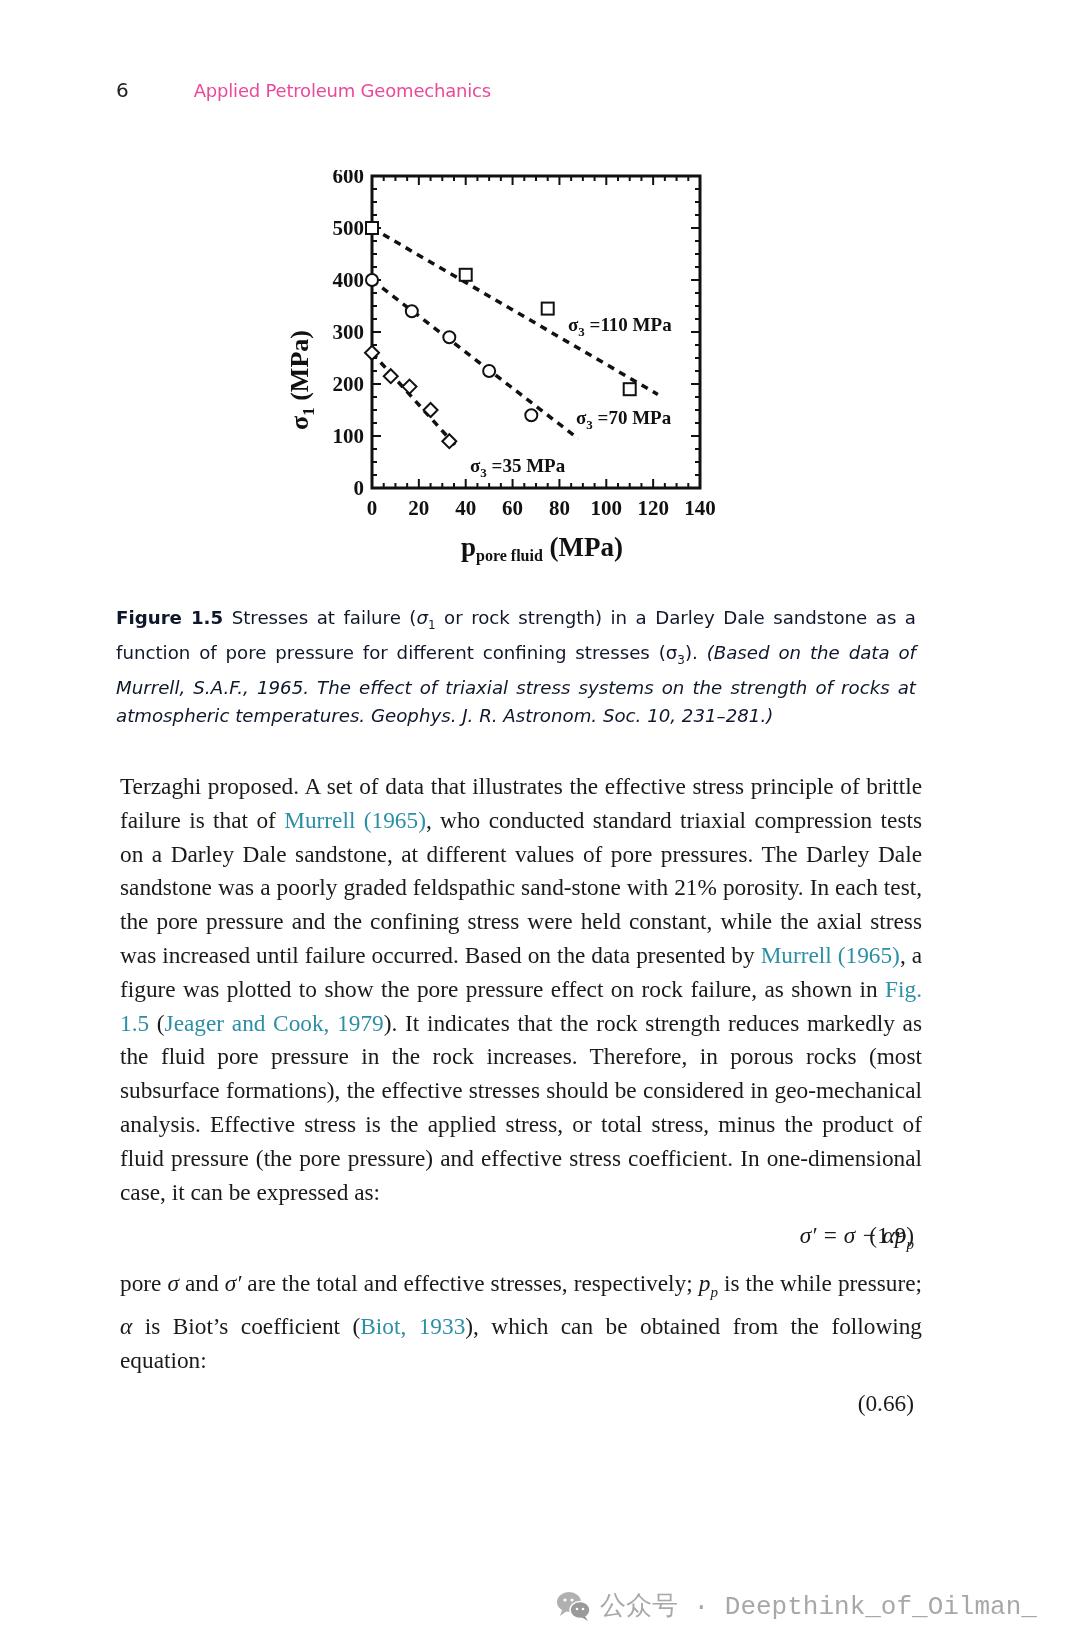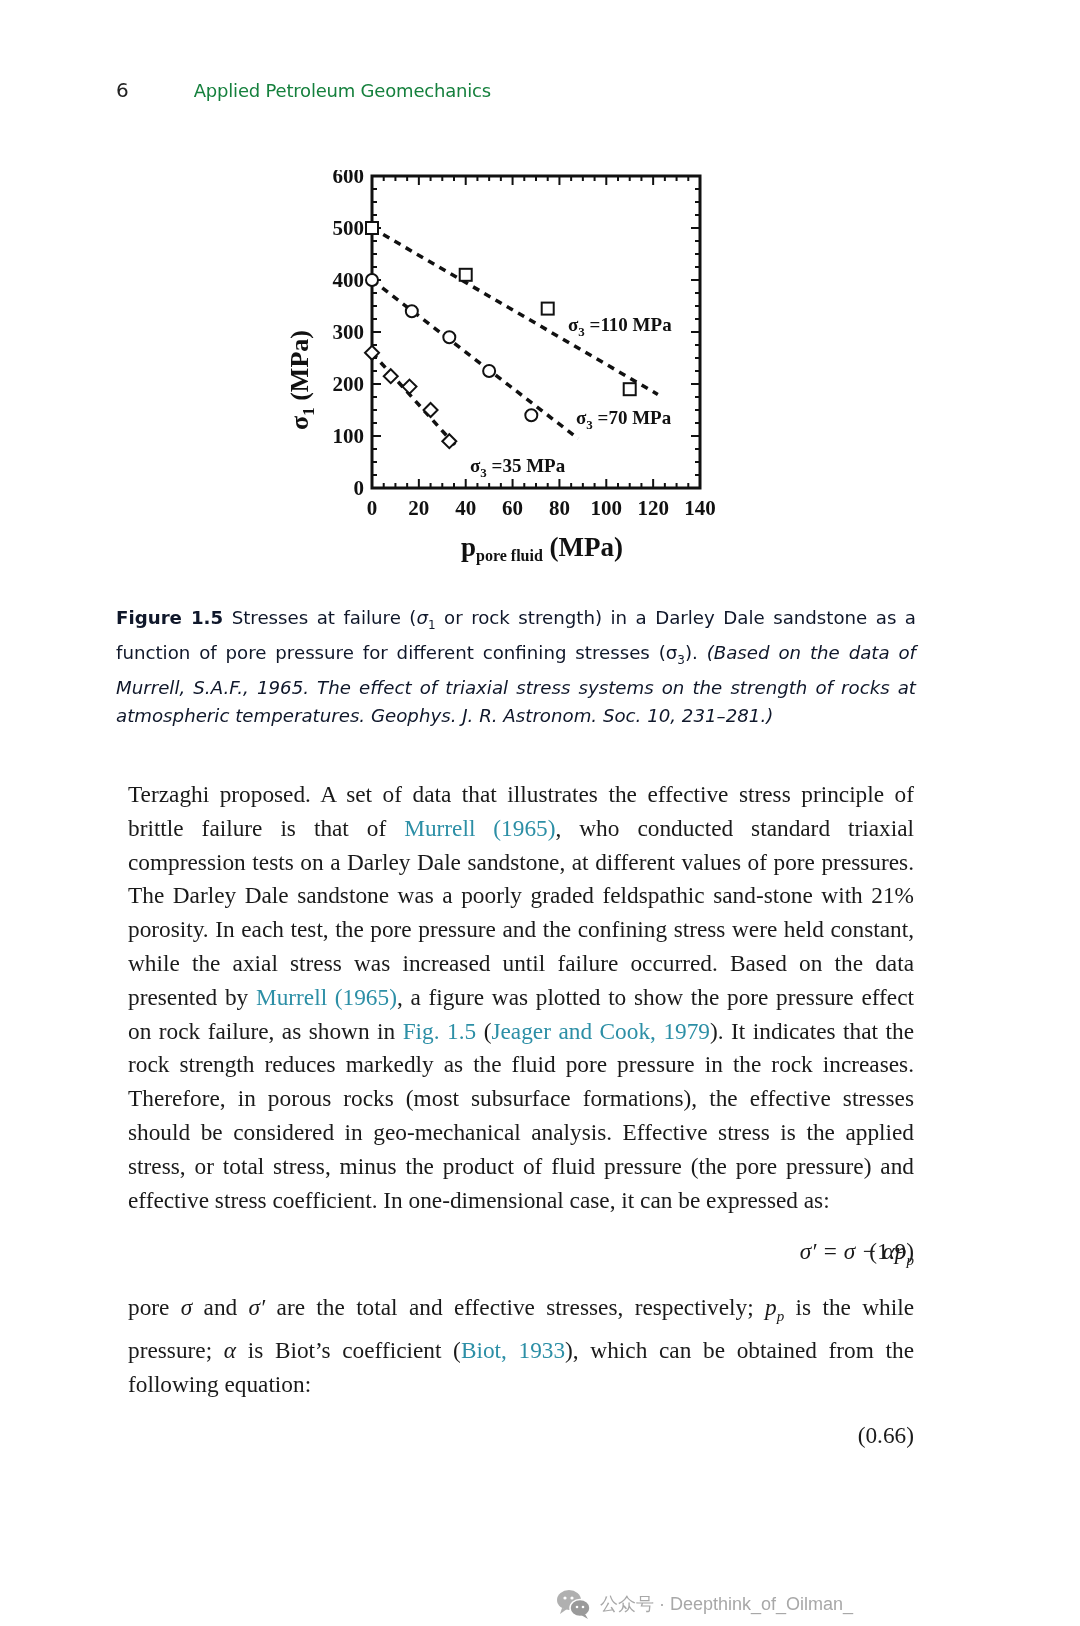--- a/index.html
+++ b/index.html
@@ -1,31 +1,31 @@
 <!DOCTYPE html>
 <html><head>
 <meta charset="utf-8">
 <style>
   html, body { margin:0; padding:0; background:#ffffff; }
   body { width:1080px; height:1626px; position:relative; overflow:hidden; color:#1a1a1a; }
   .running-head { position:absolute; top:78px; left:116px; font-family:"DejaVu Sans", sans-serif; font-size:18px; color:#333; }
   .running-head .pg { display:inline-block; width:72px; font-size:20px; color:#222; }
-  .running-head .title { color:#15803d; letter-spacing:-0.2px; }
+  .running-head .title { color:#ec4899; letter-spacing:-0.2px; }
   .chart-wrap { position:absolute; top:170px; left:280px; width:470px; height:430px; }
   .caption { position:absolute; top:604px; left:116px; width:800px; font-family:"DejaVu Sans", sans-serif; font-size:18.2px; line-height:27.5px; color:#0f172a; text-align:justify; }
   .caption b { font-weight:bold; }
   .caption i { font-style:italic; }
   .body-text { position:absolute; top:766px; left:116px; width:810px; font-family:"Liberation Serif", serif; font-size:23.3px; line-height:33.8px; color:#1a1a1a; }
-  .body-text p { margin:12px; text-align:justify; text-align-last:left; }
+  .body-text p { margin:4px; text-align:justify; text-align-last:left; }
   .link { color:#2c8fa6; }
   .eq { position:relative; height:50px; font-family:"Liberation Serif", serif; font-size:23.3px; }
   .eq .expr { position:absolute; left:0; right:12px; text-align:right; top:6px; font-style:italic; }
   .eq .num { position:absolute; right:12px; top:6px; font-style:normal; }
   .eq sub { font-size:15px; }
-  .watermark { position:absolute; top:1588px; left:556px; font-family:Liberation Sans, sans-serif; font-size:18px; color:#a8a8a8; display:flex; align-items:center; gap:8px; }
+  .watermark { position:absolute; top:1588px; left:556px; font-family:Liberation Mono, monospace; font-size:26px; color:#a8a8a8; display:flex; align-items:center; gap:8px; }
   .watermark svg { display:block; }
 </style>
 </head>
 <body>
 
 <div class="running-head">
   <span class="pg">6</span>
   <span class="title">Applied Petroleum Geomechanics</span>
 </div>
 

